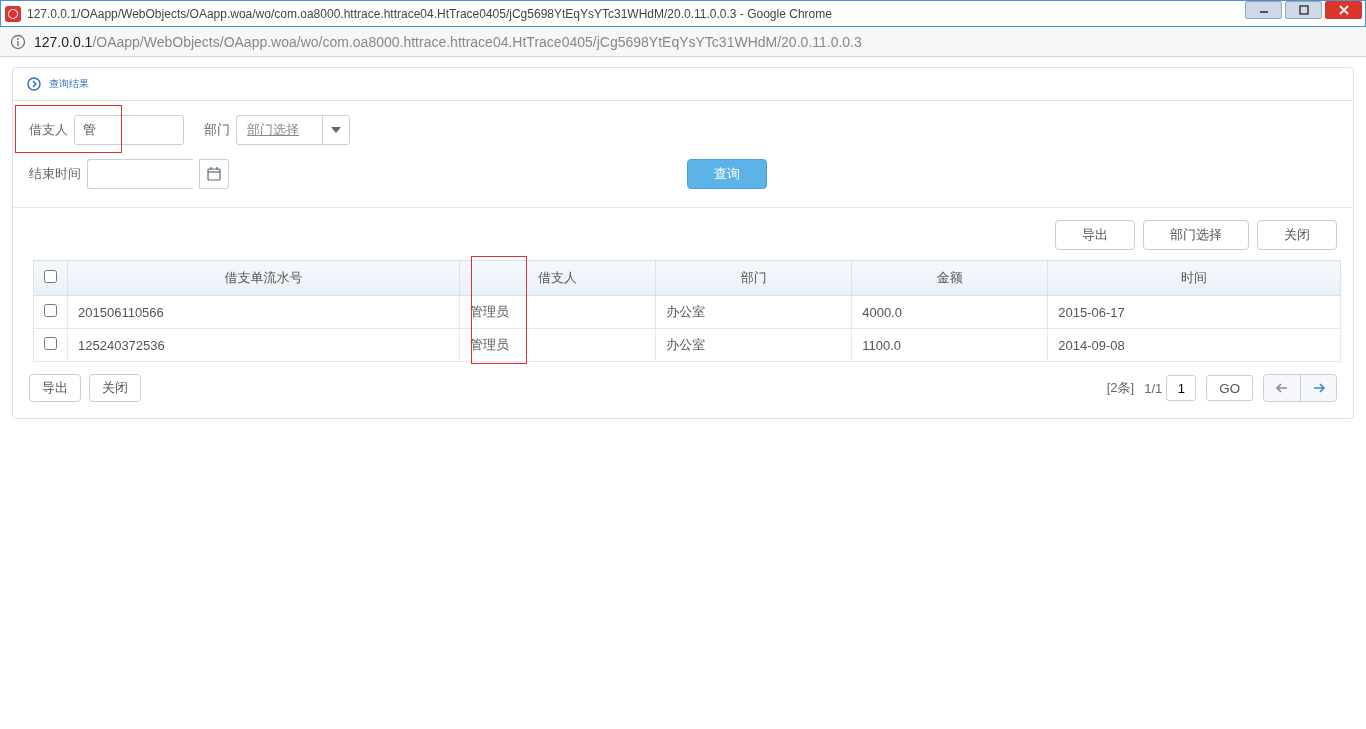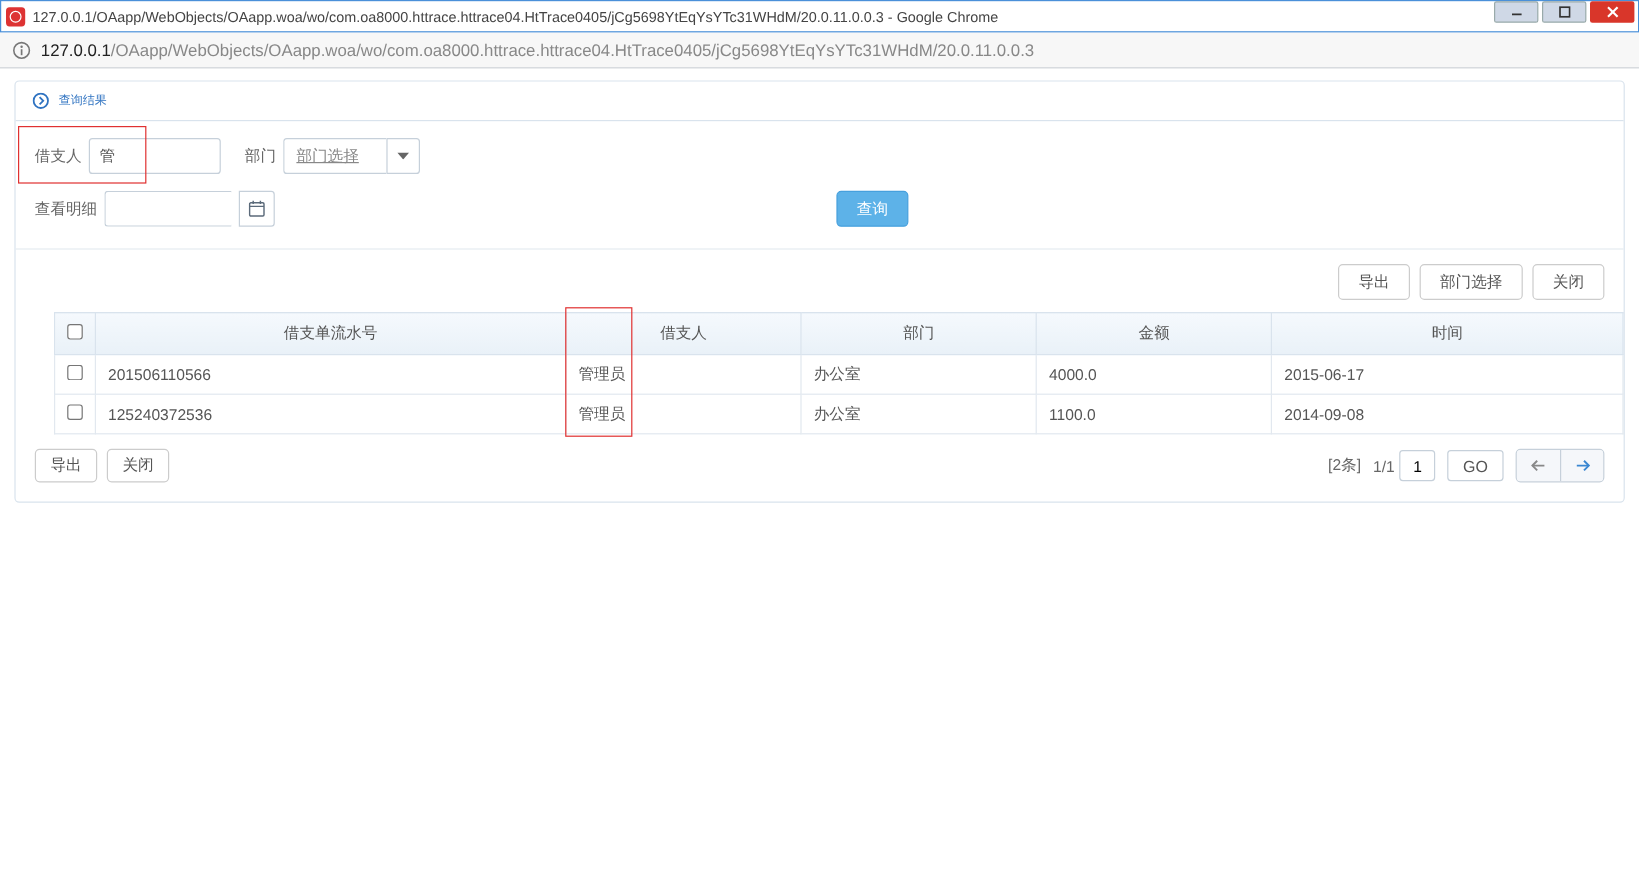--- a/index.html
+++ b/index.html
@@ -34,29 +34,29 @@
     .filter-row:last-child { margin-bottom: 0; }
     .fld { display: flex; align-items: center; gap: 6px; }
     .lbl { color: #666; font-size: 13px; }
     .input { height: 30px; border: 1px solid #c6d0da; border-radius: 3px; padding: 0 8px; font-size: 13px; background: #fff; color:#555;}
     .input.w100 { width: 110px; }
     .select-wrap { display: flex; align-items: center; }
     .select-txt { height: 30px; line-height: 28px; border: 1px solid #c6d0da; border-right: none; border-radius: 3px 0 0 3px; padding: 0 10px; color: #888; min-width: 86px; font-size: 13px; text-decoration: underline; }
     .select-btn { height: 30px; width: 28px; border: 1px solid #c6d0da; border-radius: 0 3px 3px 0; background: #fff; display: flex; align-items: center; justify-content: center; }
     .date-input { height: 30px; width: 106px; border: 1px solid #c6d0da; border-right: none; border-radius: 3px 0 0 3px; }
     .date-btn { height: 30px; width: 30px; border: 1px solid #c6d0da; border-radius: 0 3px 3px 0; background: #fff; display: flex; align-items: center; justify-content: center; color: #5b6a7a; }
-    .btn { height: 30px; padding: 0 16px; border: 1px solid #ccc; border-radius: 4px; background: #fff; font-size: 13px; cursor: pointer; color: #555; }
+    .btn { height: 30px; padding: 0 26px; border: 1px solid #ccc; border-radius: 4px; background: #fff; font-size: 13px; cursor: pointer; color: #555; }
     .btn-primary { background: #5db2e8; border-color: #46a0dd; color: #fff; }
     
     .red-box { border: 1px solid #e03030; position: absolute; pointer-events: none; }
     
     .actions-top { padding: 12px 16px 10px; display: flex; justify-content: flex-end; gap: 8px; }
     
     
-    table.data { width: calc(100% - 32px); margin: 0 32px; border-collapse: collapse; border: 1px solid #d9e3ed; }
+    table.data { width: calc(100% - 32px); margin: 0 20px; border-collapse: collapse; border: 1px solid #d9e3ed; }
     table.data th { background: linear-gradient(#f5f9fd,#e9f1f8); border: 1px solid #d9e3ed; padding: 8px 10px; font-weight: normal; color: #555; text-align: center; font-size: 13px;}
     table.data td { border: 1px solid #e2e8ef; padding: 7px 10px; color: #555; font-size: 13px;}
     table.data th.chk, table.data td.chk { width: 34px; text-align: center; }
     input[type="checkbox"] { width: 13px; height: 13px; }
     
     .table-footer { padding: 12px 16px 16px; display: flex; align-items: center; }
     .table-footer .left-btns { display: flex; gap: 8px; }
     .table-footer .spacer { flex: 1; }
     .pager { display: flex; align-items: center; gap: 10px; color: #666; font-size: 13px;}
     .pager .input-page { width: 30px; height: 26px; border: 1px solid #c6d0da; text-align: center; border-radius: 3px; font-size: 13px;}
@@ -135,21 +135,21 @@
               <svg width="10" height="6">
                   <polygon points="0,0 10,0 5,6" fill="#666"></polygon>
                 </svg>
             </span>
           </div>
         </div>
       </div>
 
       <div class="filter-row">
         <div class="fld">
-          <span class="lbl">查看明细</span>
+          <span class="lbl">结束时间</span>
           <input class="date-input" style="">
           <span class="date-btn">
             <svg width="14" height="14">
                 <rect x="1" y="2" width="12" height="11" rx="1" fill="none" stroke="#5b6a7a" stroke-width="1.2"></rect>
                 <line x1="1" y1="5" x2="13" y2="5" stroke="#5b6a7a" stroke-width="1.2"></line>
                 <line x1="4" y1="0" x2="4" y2="3" stroke="#5b6a7a" stroke-width="1.2"></line>
                 <line x1="10" y1="0" x2="10" y2="3" stroke="#5b6a7a" stroke-width="1.2"></line>
               </svg>
           </span>
         </div>

